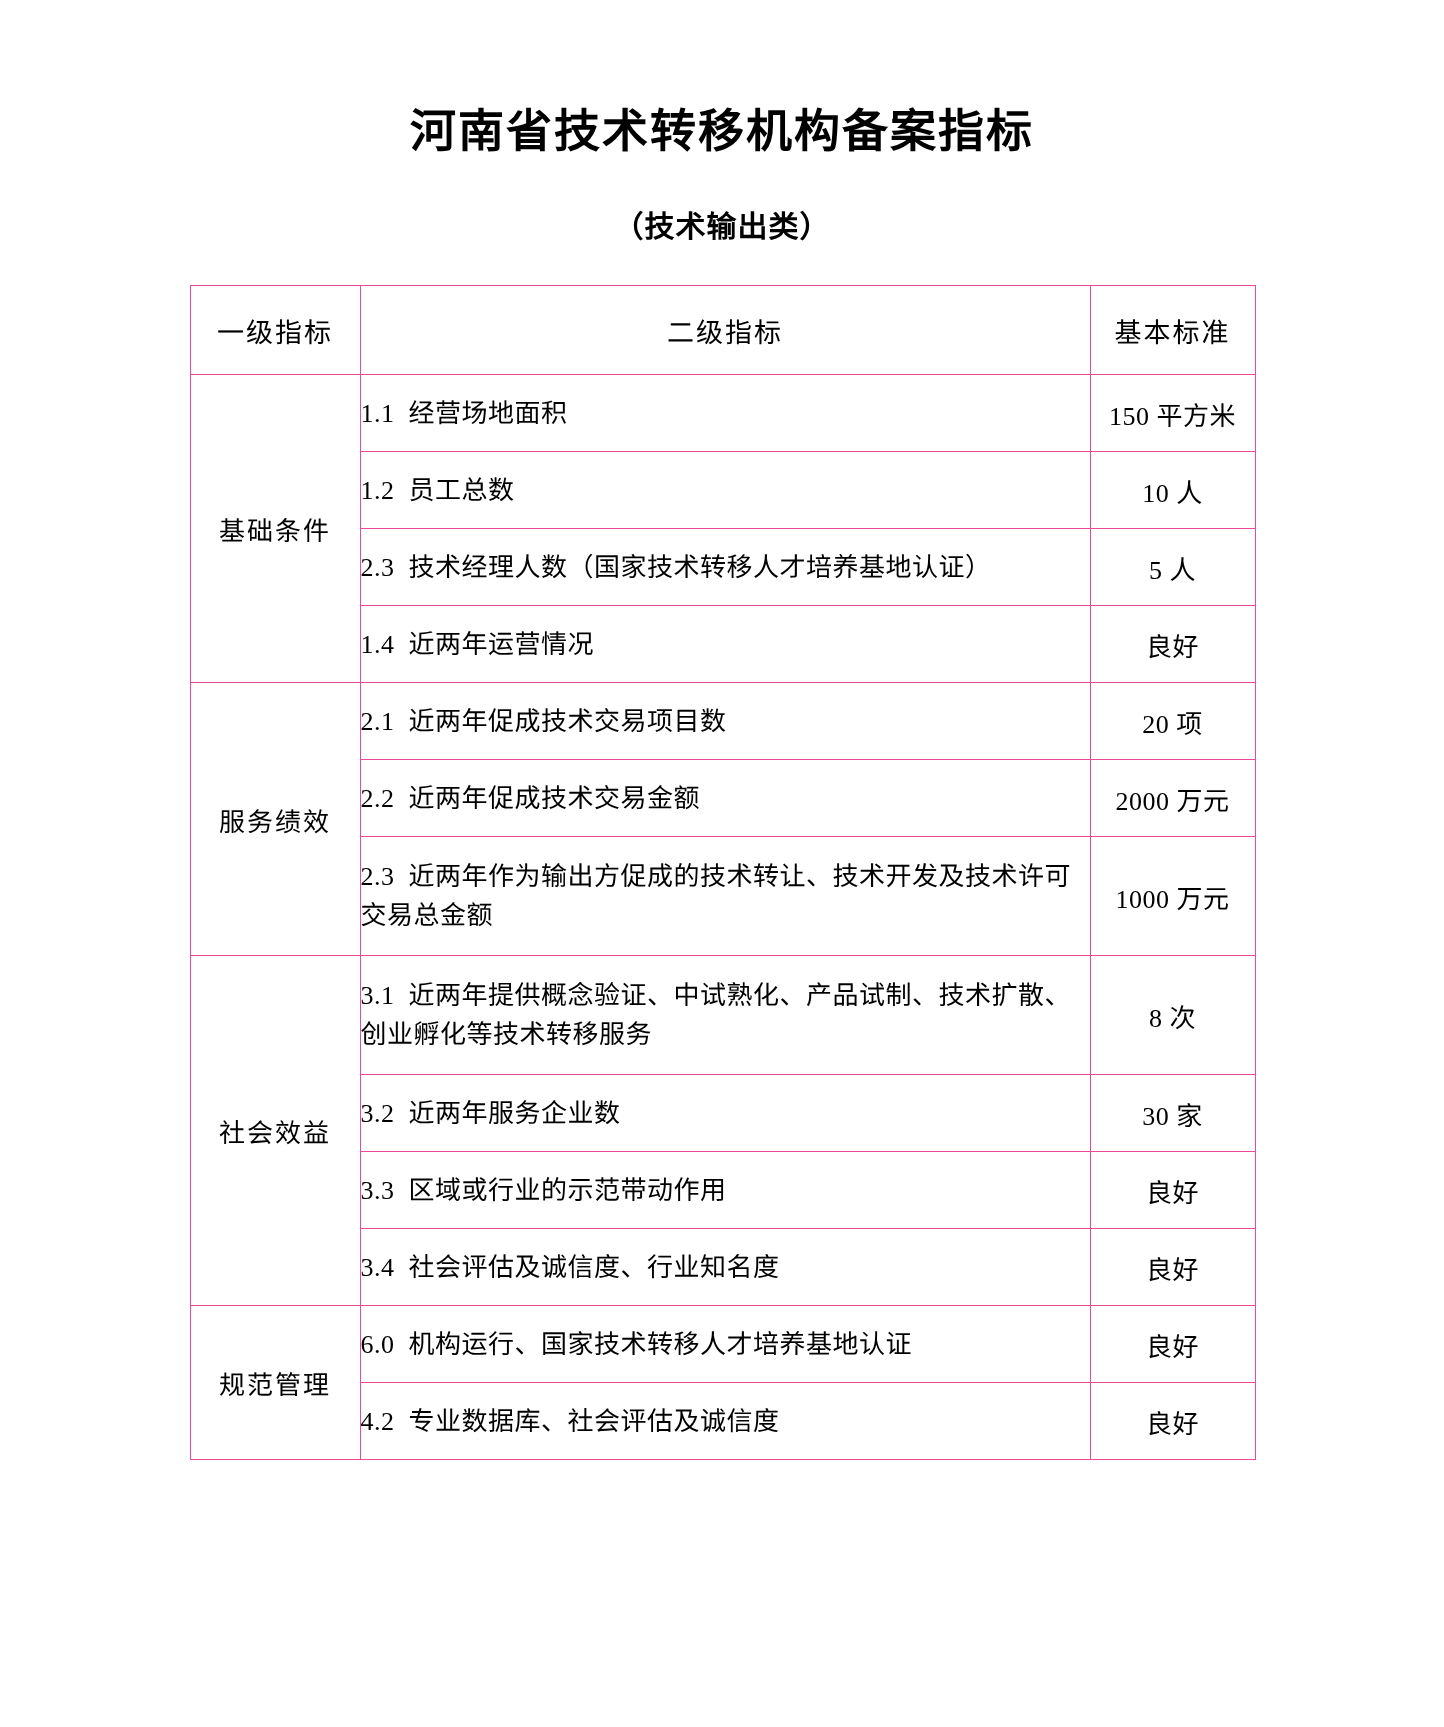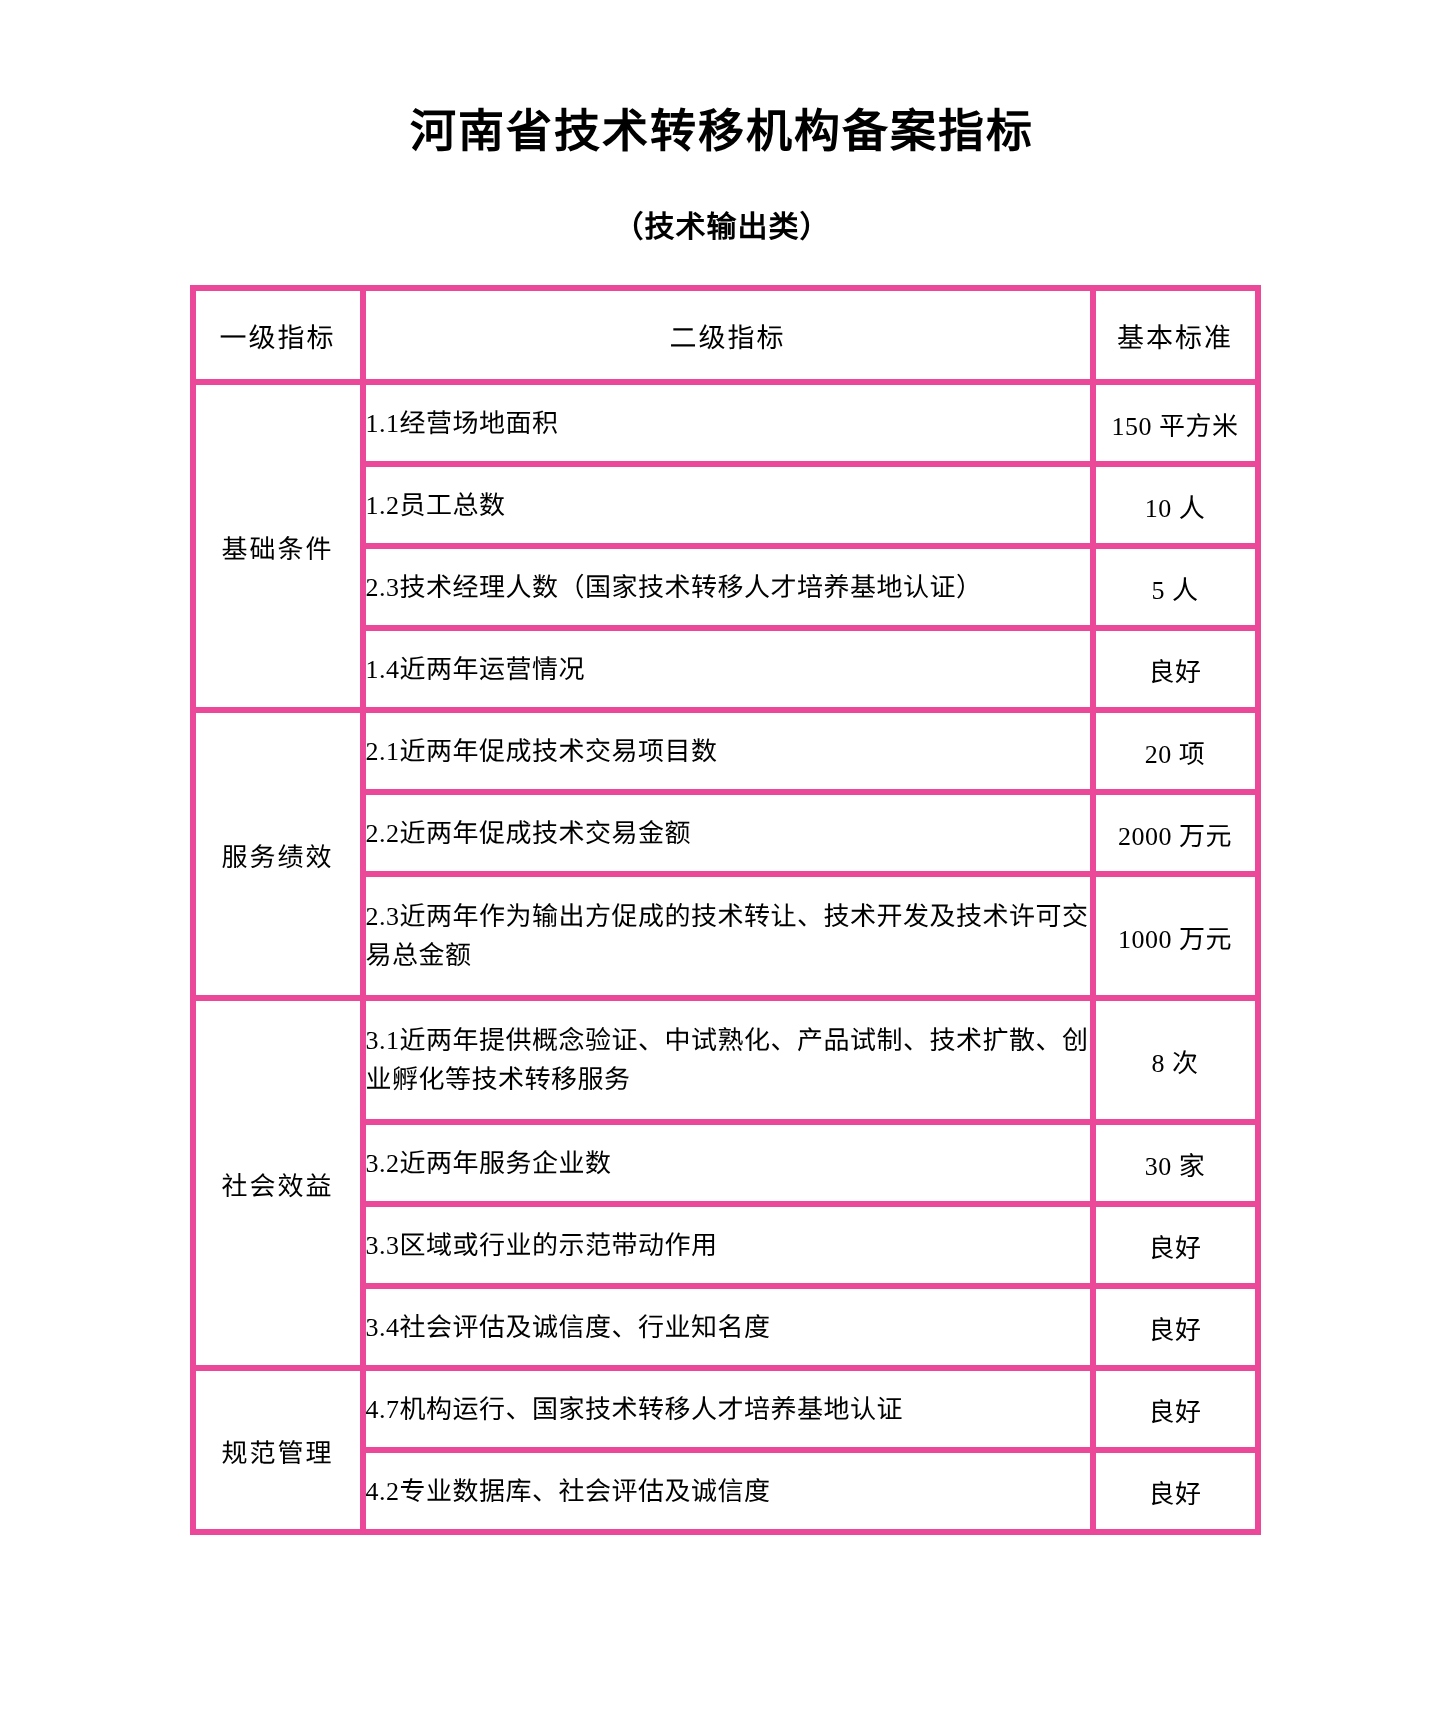--- a/index.html
+++ b/index.html
@@ -44,21 +44,21 @@
     margin: 40px auto 0 auto;
     width: 1065px;
   }
   table.indicator-table {
     border-collapse: collapse;
     width: 100%;
     table-layout: fixed;
   }
   table.indicator-table td,
   table.indicator-table th {
-    border: 6px solid #ec4899;
+    border: 1px solid #ec4899;
     padding: 0;
     font-weight: normal;
     vertical-align: middle;
   }
   .col-a { width: 170px; }
   .col-b { width: 730px; }
   .col-c { width: 165px; }
 
   thead th {
     text-align: center;
@@ -79,21 +79,21 @@
     line-height: 1.5;
     letter-spacing: 0.5px;
   }
   td.std-cell {
     text-align: center;
     font-size: 26px;
     letter-spacing: 0.5px;
   }
   .row-1line td.name-cell { height: 76px; padding-top: 0; padding-bottom: 0; }
   .row-2line td.name-cell { height: 118px; padding-top: 0; padding-bottom: 0; }
-  .num { margin-right: 0; }
+  .num { margin-right: 14px; }
 </style>
 </head>
 <body>
 
 <div class="page">
 
   <h1 class="doc-title">河南省技术转移机构备案指标</h1>
   <div class="doc-subtitle">（技术输出类）</div>
 
   <div class="table-wrap">
@@ -180,21 +180,21 @@
         <tr class="row-1line">
           <td class="name-cell">
             <span class="num">3.4</span><span>社会评估及诚信度、行业知名度</span>
           </td>
           <td class="std-cell">良好</td>
         </tr>
 
         <tr class="row-1line">
           <td class="cat-cell" rowspan="2">规范管理</td>
           <td class="name-cell">
-            <span class="num">4.7</span><span>机构运行、国家技术转移人才培养基地认证</span>
+            <span class="num">6.0</span><span>机构运行、国家技术转移人才培养基地认证</span>
           </td>
           <td class="std-cell">良好</td>
         </tr>
         <tr class="row-1line">
           <td class="name-cell">
             <span class="num">4.2</span><span>专业数据库、社会评估及诚信度</span>
           </td>
           <td class="std-cell">良好</td>
         </tr>
 

